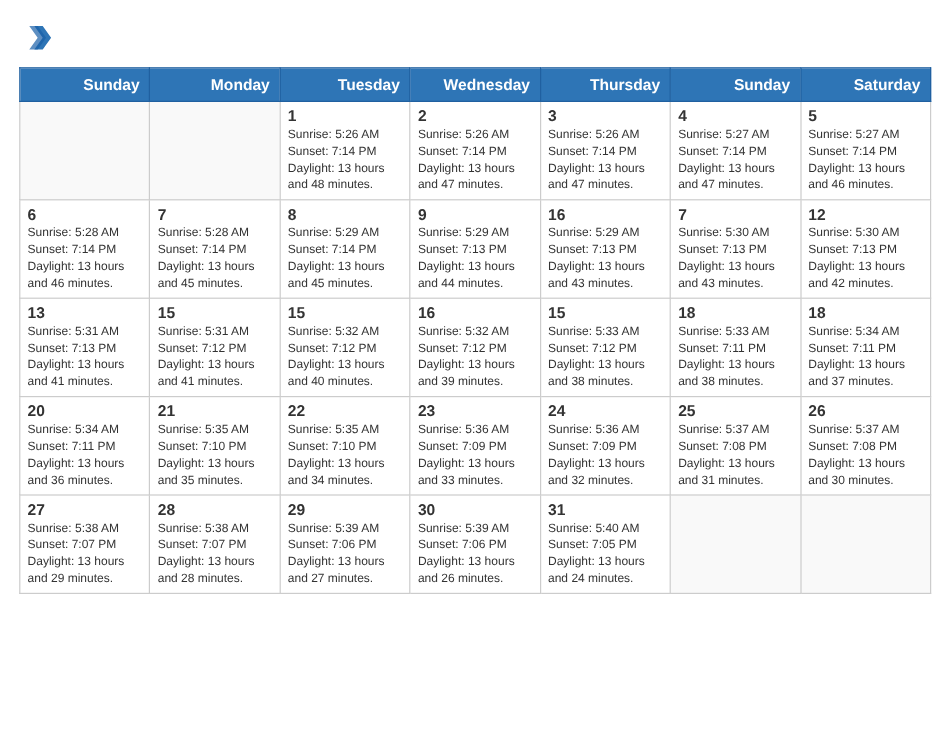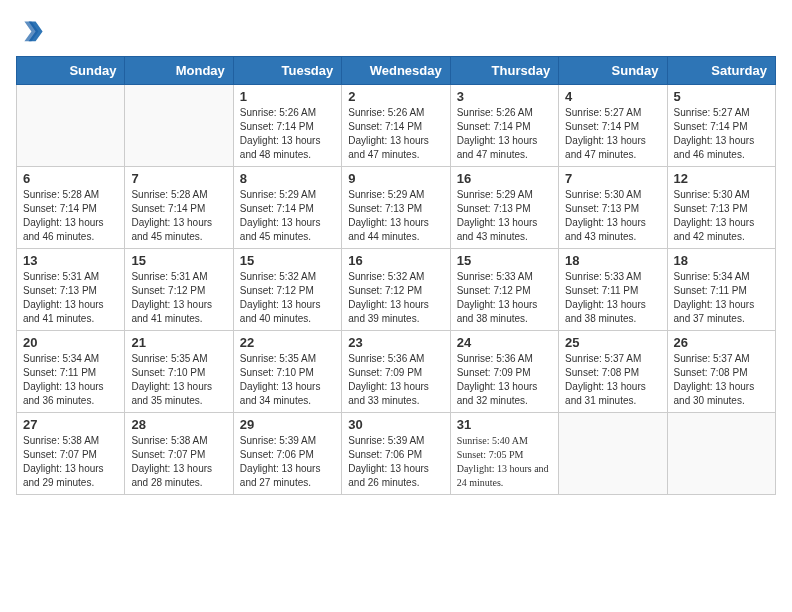--- a/index.html
+++ b/index.html
@@ -313,21 +313,21 @@
 Daylight: 13 hours and 27 minutes.</div>
         </td>
         <td>
           <span class="day-number">30</span>
           <div class="day-info" style="white-space: pre-line;">Sunrise: 5:39 AM
 Sunset: 7:06 PM
 Daylight: 13 hours and 26 minutes.</div>
         </td>
         <td>
           <span class="day-number">31</span>
-          <div class="day-info" style="white-space: pre-line; font-family: Liberation Serif, serif;">Sunrise: 5:40 AM
+          <div class="day-info" style="white-space: pre-line;">Sunrise: 5:40 AM
 Sunset: 7:05 PM
 Daylight: 13 hours and 24 minutes.</div>
         </td>
         <td class="empty"></td>
         <td class="empty"></td>
       </tr>
     </tbody>
 </table>
 
 </body></html>

